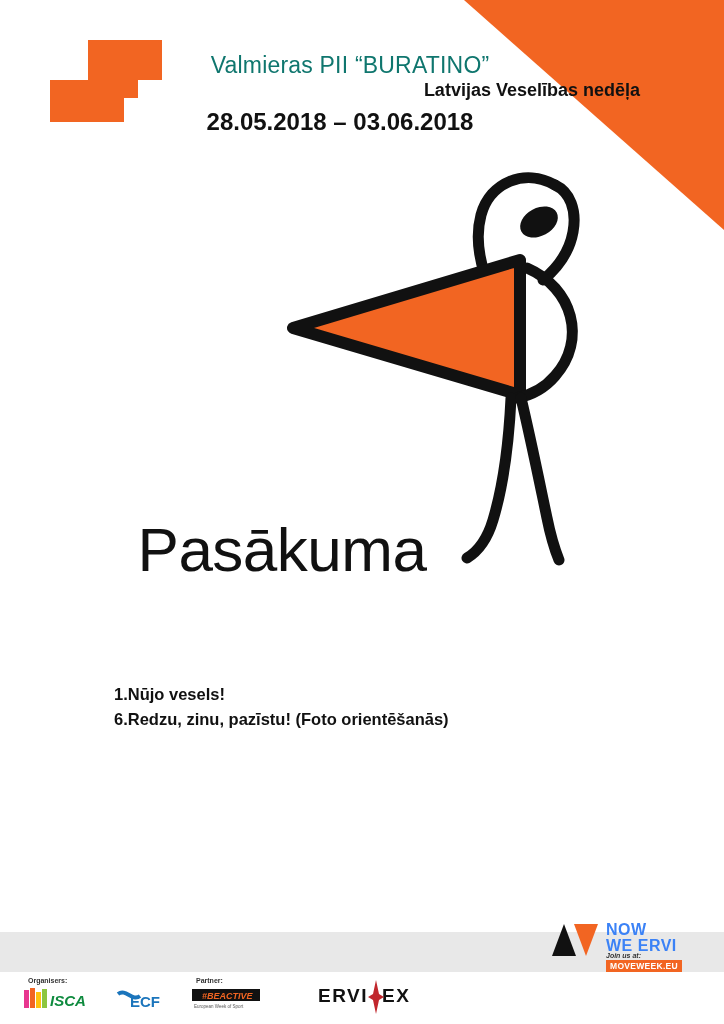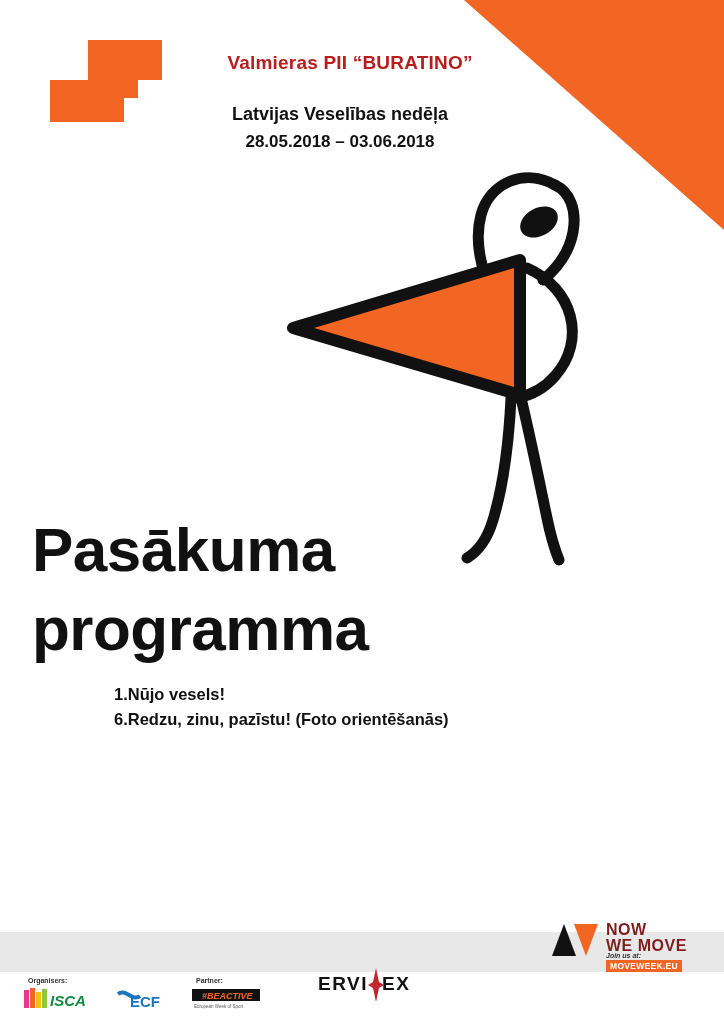--- a/index.html
+++ b/index.html
@@ -51,36 +51,37 @@
 
   
   .header {
     position: absolute;
     left: 0;
     top: 52px;
     width: 640px;
     text-align: center;
   }
   .header-title {
-    font-size: 19px;
-    font-weight: bold;
-    color: #b91c1c;
+    font-size: 23px;
+    font-weight: normal;
+    color: #0f766e;
     letter-spacing: 0.2px;
     margin-left: 60px;
   }
   .header-sub {
-    margin-top: 30px;
+    margin-top: 1px;
     font-size: 18px;
     font-weight: bold;
     color: #111111;
     margin-left: 40px;
+    text-align: right;
   }
   .header-dates {
     margin-top: 7px;
-    font-size: 17px;
+    font-size: 24px;
     font-weight: bold;
     color: #111111;
     margin-left: 40px;
   }
 
   
   .figure {
     position: absolute;
     left: 255px;
     top: 150px;
@@ -88,24 +89,25 @@
     height: 420px;
   }
 
   
   .big-title {
     position: absolute;
     left: 32px;
     top: 510px;
     width: 500px;
     font-size: 62px;
-    font-weight: bold;
+    font-weight: normal;
     line-height: 1.28;
     color: #111111;
     letter-spacing: -0.5px;
+    text-align: center;
   }
 
   
   .program-list {
     position: absolute;
     left: 68px;
     top: 682px;
     width: 650px;
     margin-left: 46px;
   }
@@ -141,21 +143,21 @@
     bottom: 56px;
     width: 150px;
     height: 46px;
   }
   .nwm-text {
     position: absolute;
     left: 56px;
     top: 0;
     font-size: 16px;
     font-weight: bold;
-    color: #7f1d1d;
+    color: #3b82f6;
     line-height: 1.0;
     letter-spacing: 0.5px;
   }
   .nwm-join {
     position: absolute;
     left: 56px;
     top: 30px;
     font-size: 7px;
     font-style: italic;
     font-weight: bold;
@@ -201,21 +203,21 @@
     position: absolute;
     left: 192px;
     bottom: 14px;
     width: 68px;
     height: 22px;
     text-decoration: underline;
   }
   .ervitex-logo {
     position: absolute;
     left: 318px;
-    bottom: 20px;
+    bottom: 8px;
     width: 120px;
     height: 38px;
     text-align: right;
   }
 </style>
 </head>
 <body>
 
 <div class="poster">
 
@@ -245,39 +247,38 @@
 
       <path d="M 272 118 C 318 138 332 190 300 226 C 288 240 272 246 262 248" fill="none" stroke="#111111" stroke-width="11" stroke-linecap="round"></path>
 
       <path d="M 256 248 C 254 290 250 330 238 370 C 232 390 222 402 212 408" fill="none" stroke="#111111" stroke-width="11" stroke-linecap="round"></path>
       <path d="M 266 248 C 276 290 284 330 292 368 C 296 388 300 400 304 410" fill="none" stroke="#111111" stroke-width="11" stroke-linecap="round"></path>
     </svg>
   </div>
 
   <div class="big-title">
     <div>Pasākuma</div>
-    <div>programma</div>
   </div>
 
   <div class="program-list">
     <div class="program-item">1.Nūjo vesels!</div>
     <div class="program-item">6.Redzu, zinu, pazīstu! (Foto orientēšanās)</div>
   </div>
 
   <div class="footer-band"></div>
   <div class="footer-white"></div>
 
   <div class="nwm">
     <svg width="52" height="40" viewBox="0 0 52 40" xmlns="http://www.w3.org/2000/svg">
       <path d="M2 34 L14 2 L26 34 Z" fill="#111111"></path>
       <path d="M24 2 L36 34 L48 2 Z" fill="#F26522"></path>
     </svg>
     <div class="nwm-text">
       <div>NOW</div>
-      <div>WE MOVE</div>
+      <div>WE ERVI</div>
     </div>
     <div class="nwm-join">Join us at:</div>
     <div class="nwm-url">MOVEWEEK.EU</div>
   </div>
 
   <div class="org-label label-organisers">Organisers:</div>
   <div class="org-label label-partner">Partner:</div>
 
   <div class="isca-logo">
     <svg width="74" height="26" viewBox="0 0 74 26" xmlns="http://www.w3.org/2000/svg">

